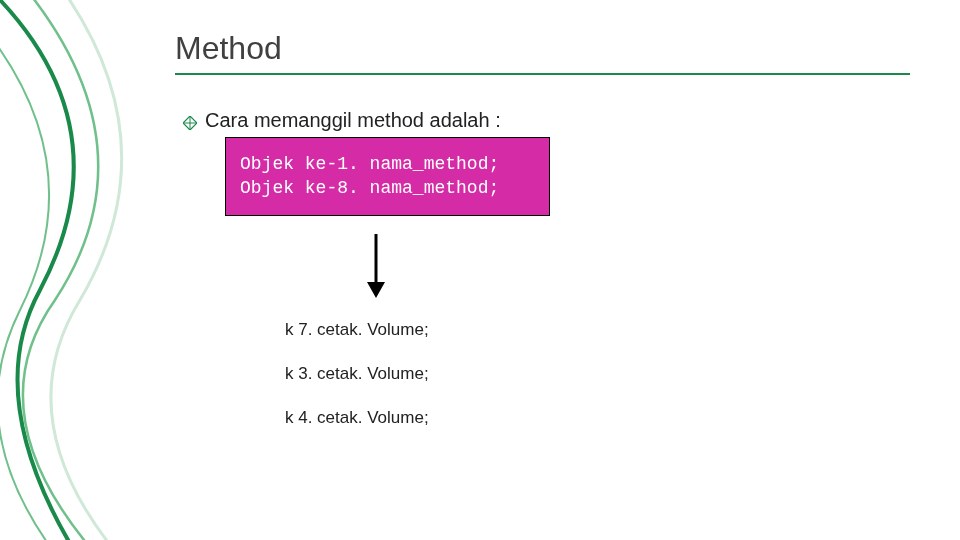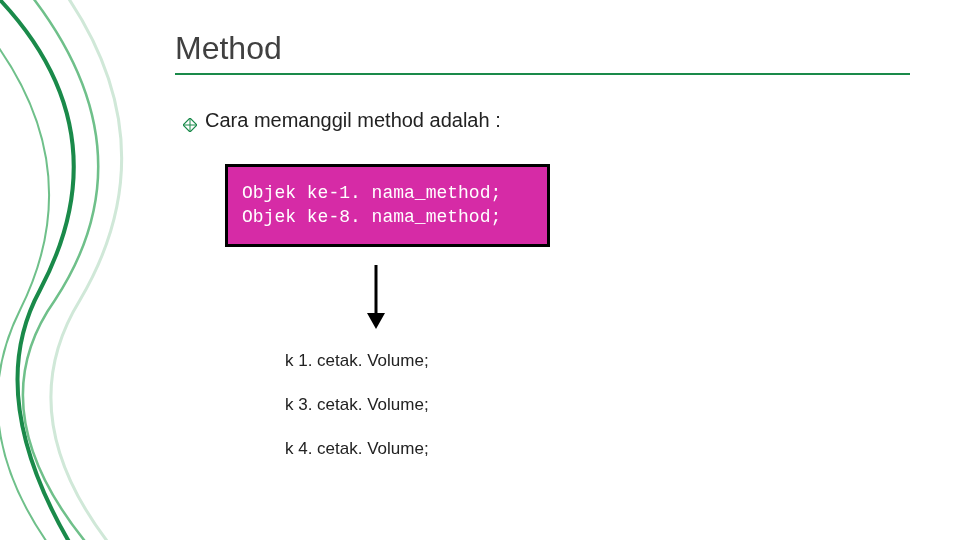--- a/index.html
+++ b/index.html
@@ -28,40 +28,40 @@
     margin-bottom: 6px;
   }
   .underline {
     width: 735px;
     height: 2px;
     background: #1a8a4a;
     margin-bottom: 34px;
   }
   .bullet-row {
     display: flex;
-    align-items: flex-end;
+    align-items: center;
     gap: 8px;
     margin-left: 8px;
-    margin-bottom: 32px;
+    margin-bottom: 5px;
   }
   .bullet-icon {
     width: 14px;
     height: 14px;
     margin-top: 4px;
     flex-shrink: 0;
   }
   .bullet-text {
     font-size: 20px;
     color: #222;
   }
   .codebox {
     margin-left: 50px;
     width: 325px;
     background: #d62ba6;
-    border: 3px solid #000000;
+    border: 1px solid #000000;
     padding: 14px 14px;
     font-family: "Courier New", Courier, monospace;
     font-size: 18px;
     color: #fff;
     line-height: 1.35;
   }
   .arrow-wrap {
     margin-left: 190px;
     margin-top: 16px;
     margin-bottom: 14px;
@@ -103,17 +103,17 @@
   </div>
 
   <div class="arrow-wrap">
     <svg width="22" height="70" viewBox="0 0 22 70">
       <line x1="11" y1="2" x2="11" y2="54" stroke="#000" stroke-width="3"></line>
       <path d="M 2 50 L 11 66 L 20 50 Z" fill="#000"></path>
     </svg>
   </div>
 
   <div class="examples">
-    <div class="example-line">k 1. cetak. Volume;</div>
+    <div class="example-line">k 7. cetak. Volume;</div>
     <div class="example-line">k 3. cetak. Volume;</div>
     <div class="example-line">k 4. cetak. Volume;</div>
   </div>
 </div>
 
 </body></html>

